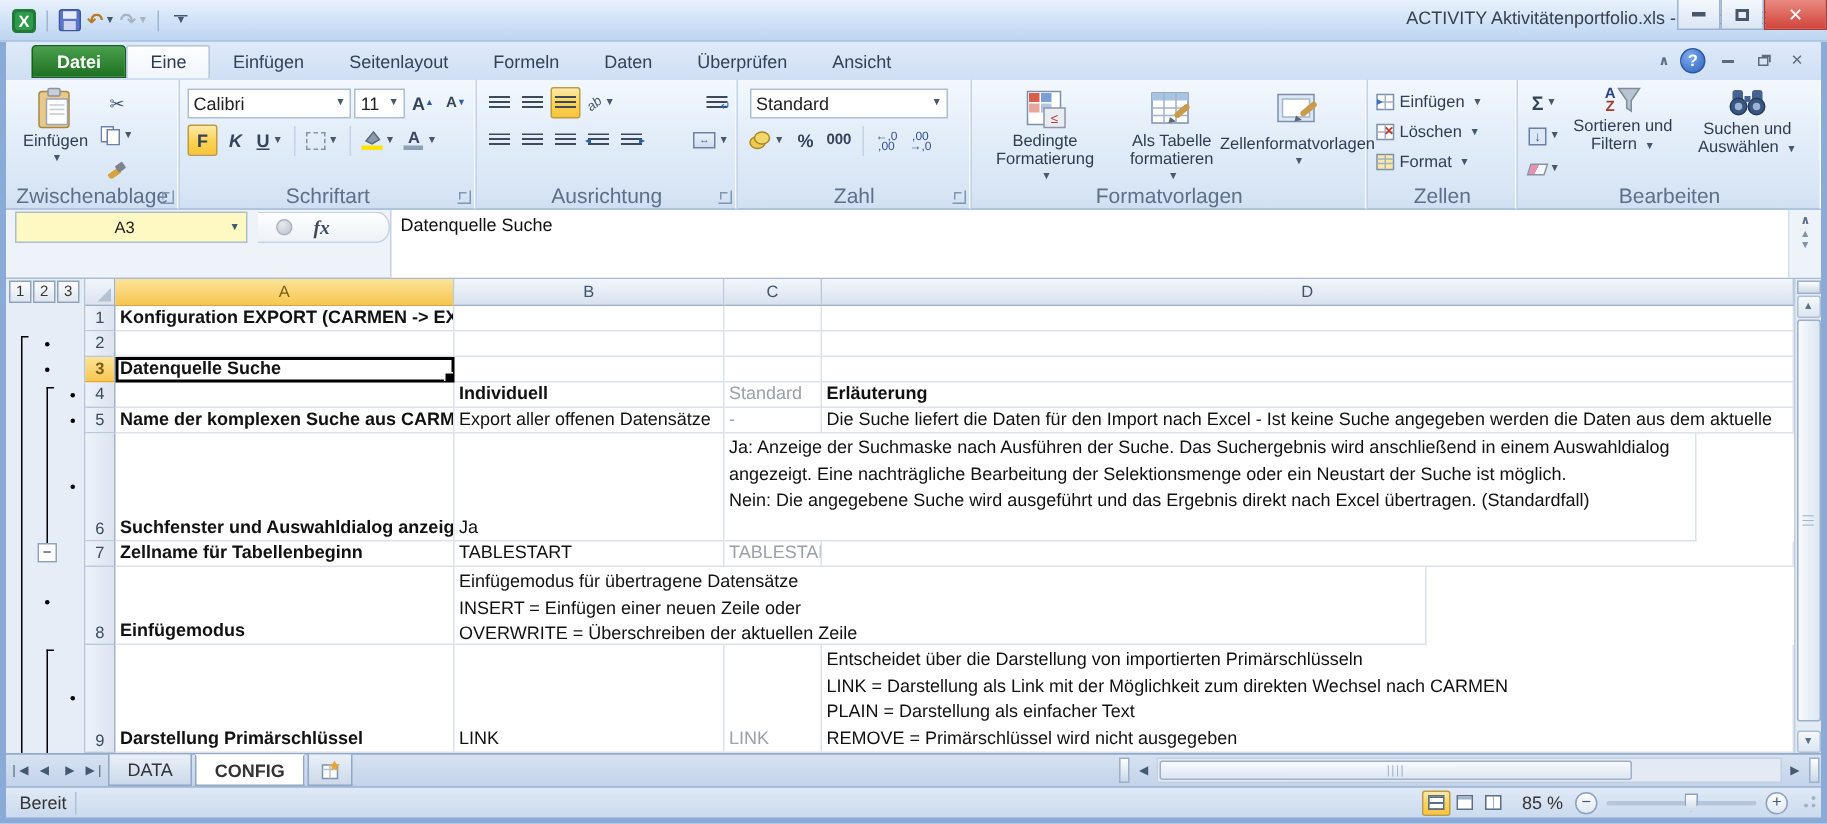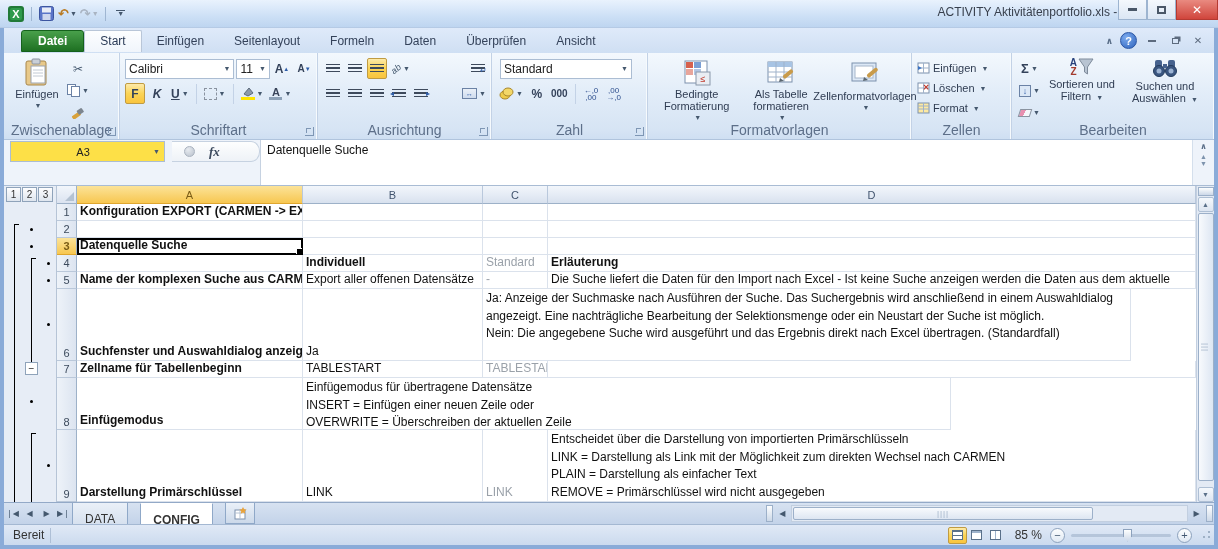--- a/index.html
+++ b/index.html
@@ -49,21 +49,21 @@
 .paste-big{width:56px}
 .clip-col{display:flex;flex-direction:column;gap:1px;padding-top:2px}
 
 .decbtn{display:flex;flex-direction:column;line-height:7px;font-size:8px;color:#2e4f8e;align-items:center;justify-content:center;height:21px;padding:0 3px}
 
 .cellrow{display:flex;align-items:center;gap:3px;height:20px;font-size:11px;color:#2f3c52}
 
 .edit-mini{display:flex;flex-direction:column;justify-content:flex-start;gap:1px;padding-top:2px}
 
 #fbar{top:140px;height:46px;background:#eef3fa;border-bottom:1px solid #a9bcd4;display:flex}
-.namebox{width:155px;height:21px;margin:1px 0 0 6px;background:#fde047;border:1px solid #abbdd3;display:flex;align-items:center;padding:0 4px}
+.namebox{width:155px;height:21px;margin:1px 0 0 6px;background:#fef9c3;border:1px solid #abbdd3;display:flex;align-items:center;padding:0 4px}
 .capsule{width:88px;height:21px;margin-top:1px;background:linear-gradient(#fdfefe,#eef2f7);border:1px solid #c6d2e1;border-left:none;border-radius:0 9px 9px 0/0 10px 10px 0;display:flex;align-items:center;gap:14px;padding-left:12px}
 .graydot{width:11px;height:11px;border-radius:50%;background:radial-gradient(circle at 35% 30%,#e7ebf0,#b9c1cc);border:1px solid #aab3bf}
 .fx{font-family:"Liberation Serif",serif;font-style:italic;font-weight:bold;font-size:13px;color:#3c4a5e}
 .fcontent{flex:1;background:#fff;border-left:1px solid #c6d2e1;height:100%;display:flex;align-items:flex-start;padding:3px 6px;font-size:12px;color:#111}
 .fright{width:22px;background:#eef3fa;display:flex;flex-direction:column;align-items:center;gap:2px;padding-top:2px;border-left:1px solid #d4dfec}
 .tinyarrows{font-size:7px;color:#7d93ad;line-height:7px;text-align:center}
 
 #sheet{top:186px;height:316px;background:#fff;overflow:hidden}
 #gutter{position:absolute;left:0;top:0;width:53px;height:316px;background:#e7edf6;border-right:1px solid #b6c4d6}
 .lvlbtns{display:flex;gap:1px;padding:1px 0 0 2px}
@@ -90,21 +90,21 @@
 .selcell{position:relative;outline:2px solid #000;outline-offset:-2px}
 .selcell::after{content:"";position:absolute;right:0;bottom:0;width:5px;height:5px;background:#000;border-left:1px solid #fff;border-top:1px solid #fff}
 #vscroll{position:absolute;right:0;top:0;width:18px;height:316px;background:#e3eaf4;border-left:1px solid #c2cfe0;display:flex;flex-direction:column;align-items:center}
 .vsplit{width:16px;height:9px;background:linear-gradient(#fdfefe,#ccd8e8);border:1px solid #9cb0c9;margin:1px 0}
 .sbtn{width:16px;height:15px;background:linear-gradient(#f5f8fc,#dce5f1);border:1px solid #aebfd4;border-radius:2px;display:flex;align-items:center;justify-content:center;font-size:7px;color:#5a7089}
 .vthumb{width:16px;flex:0 0 268px;margin-top:1px;background:linear-gradient(to right,#f8fafd,#dde6f2);border:1px solid #9cb0c9;border-radius:2px;display:flex;align-items:center;justify-content:center}
 .ridges{color:#9fb1c6;font-size:8px;letter-spacing:1px}
 
 #tabbar{top:502px;height:22px;background:linear-gradient(#d7e2f1,#c3d3e9);border-top:1px solid #93a9c7;display:flex;align-items:stretch}
 .nav{width:17px;display:flex;align-items:center;justify-content:center;font-size:8px;color:#44586e}
-.stab{display:flex;align-items:center;padding:16px 12px;font-size:12px;color:#333;background:linear-gradient(#eaf0f8,#ccd9ea);border:1px solid #8fa8c8;border-top:none;margin-right:12px}
+.stab{display:flex;align-items:center;padding:4px 12px;font-size:12px;color:#333;background:linear-gradient(#eaf0f8,#ccd9ea);border:1px solid #8fa8c8;border-top:none;margin-right:2px}
 .stab.active{background:#fff;font-weight:bold;border-top:1px solid #fff}
 .instab{display:flex;align-items:center;padding:0 7px;background:linear-gradient(#eaf0f8,#ccd9ea);border:1px solid #8fa8c8;border-top:none}
 .hsplit{width:7px;background:linear-gradient(#fdfefe,#ccd8e8);border:1px solid #9cb0c9;margin:2px 1px}
 .htrack{flex:1;margin:2px 0;background:#e3eaf4;border:1px solid #c2cfe0;position:relative}
 .hthumb{position:absolute;left:1px;top:1px;bottom:1px;width:76%;background:linear-gradient(#f8fafd,#dde6f2);border:1px solid #9cb0c9;border-radius:2px;display:flex;align-items:center;justify-content:center}
 
 #statusbar{top:524px;height:21px;background:linear-gradient(#e0e9f6,#cbdaee);border-top:1px solid #a4b8d2;display:flex;align-items:center;font-size:12px;color:#333}
 .ssep{width:1px;height:15px;background:#aebfd6;margin:0 6px}
 .vbtn{width:19px;height:17px;display:flex;align-items:center;justify-content:center;border:1px solid transparent}
 .vicon{width:11px;height:10px;border:1px solid #5a7089;background:linear-gradient(#fff,#dce5f0)}
@@ -164,21 +164,21 @@
           <span class="box"></span>
         </span>
       <span class="wbtn close">
           <span>✕</span>
         </span>
     </div>
   </div>
 
   <div id="tabrow" class="band">
     <div class="ftab">Datei</div>
-    <div class="rtab active">Start</div>
+    <div class="rtab active">Eine</div>
     <div class="rtab">Einfügen</div>
     <div class="rtab">Seitenlayout</div>
     <div class="rtab">Formeln</div>
     <div class="rtab">Daten</div>
     <div class="rtab">Überprüfen</div>
     <div class="rtab">Ansicht</div>
     <div class="tr-right">
       <span class="chev">∧</span>
       <span class="help">?</span>
       <span class="docbtn">
@@ -581,21 +581,21 @@
       <div class="grow h17">
         <div class="cell ca h17"></div>
         <div class="cell cb bold h17">Individuell</div>
         <div class="cell cc h17">Standard</div>
         <div class="cell cd bold h17">Erläuterung</div>
       </div>
       <div class="grow h17">
         <div class="cell ca bold h17">Name der komplexen Suche aus CARMEN</div>
         <div class="cell cb h17">Export aller offenen Datensätze</div>
         <div class="cell cc h17">-</div>
-        <div class="cell cd h17">Die Suche liefert die Daten für den Import nach Excel - Ist keine Suche anzeigen werden die Daten aus dem aktuelle</div>
+        <div class="cell cd h17">Die Suche liefert die Daten für den Import nach Excel - Ist keine Suche angegeben werden die Daten aus dem aktuelle</div>
       </div>
       <div class="grow h72">
         <div class="cell ca bold h72">Suchfenster und Auswahldialog anzeigen</div>
         <div class="cell cb h72">Ja</div>
         <div class="cell cd ml h72">Ja: Anzeige der Suchmaske nach Ausführen der Suche. Das Suchergebnis wird anschließend in einem Auswahldialog
 angezeigt. Eine nachträgliche Bearbeitung der Selektionsmenge oder ein Neustart der Suche ist möglich.
 Nein: Die angegebene Suche wird ausgeführt und das Ergebnis direkt nach Excel übertragen. (Standardfall)</div>
       </div>
       <div class="grow h17">
         <div class="cell ca bold h17">Zellname für Tabellenbeginn</div>

